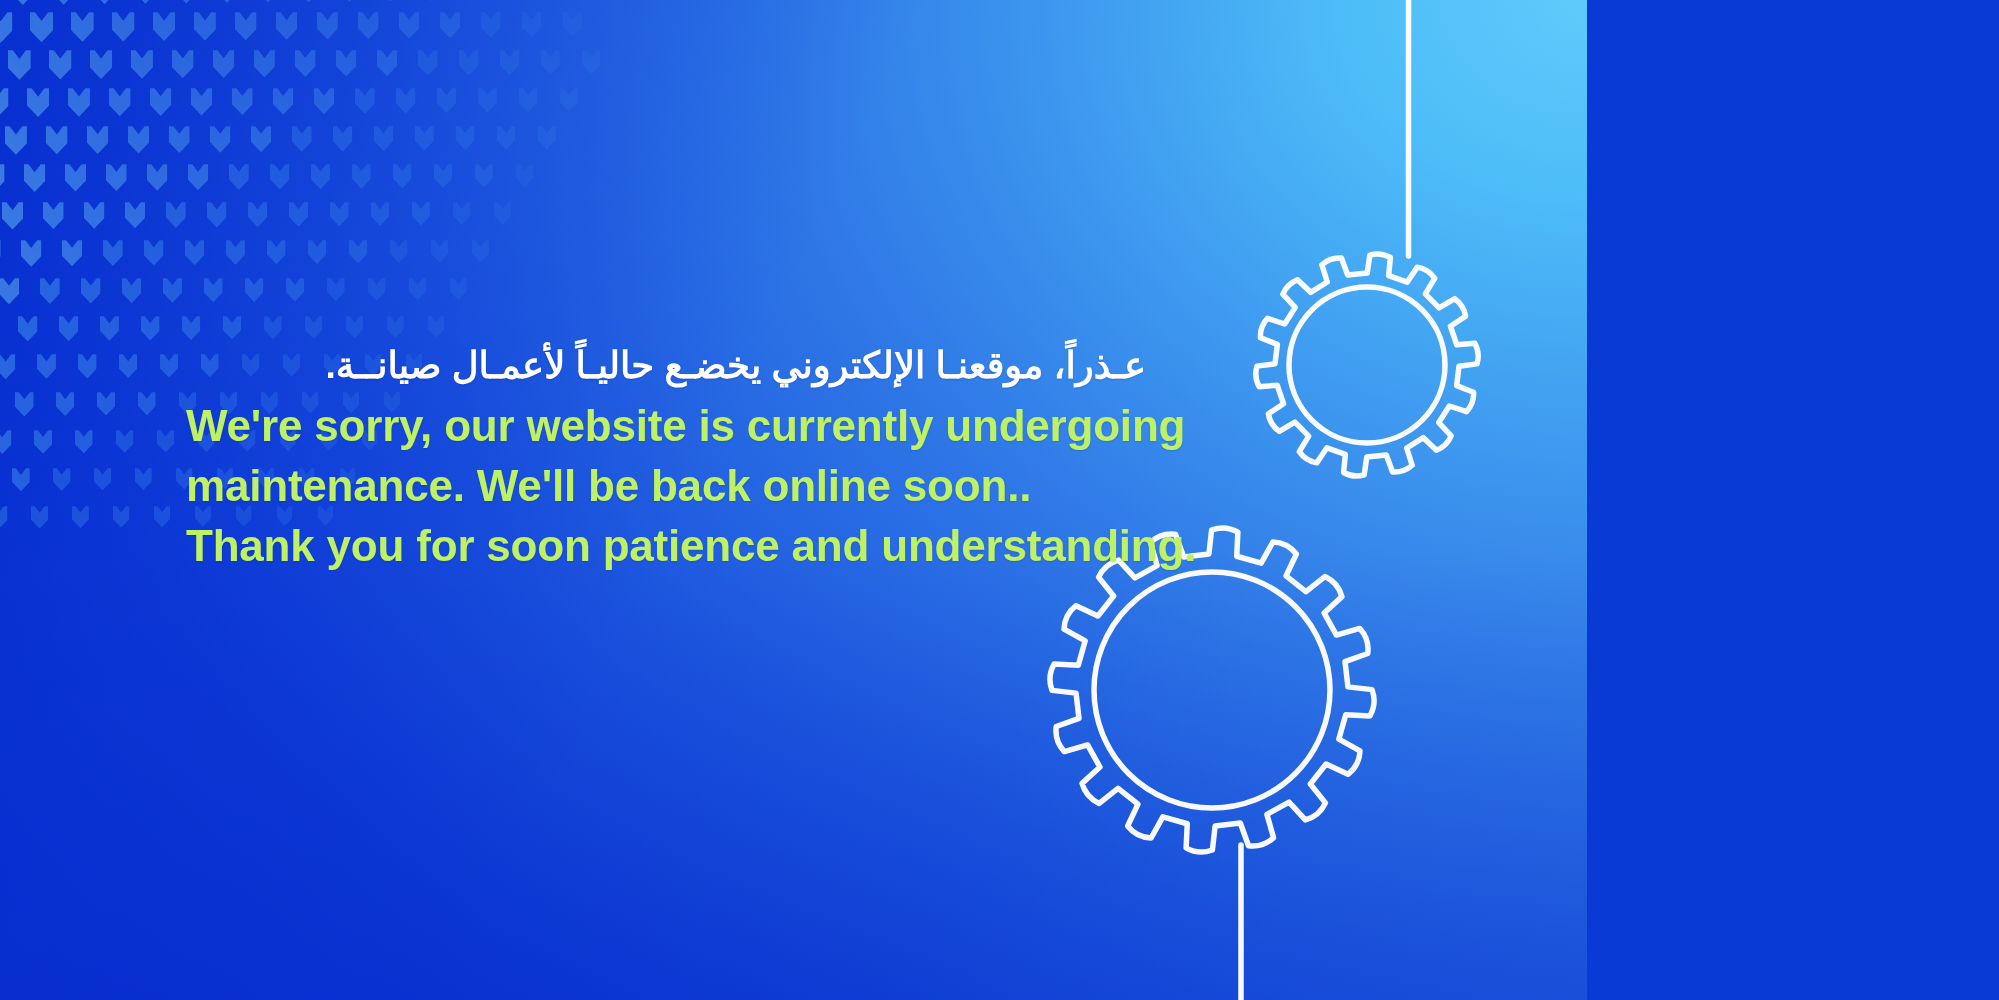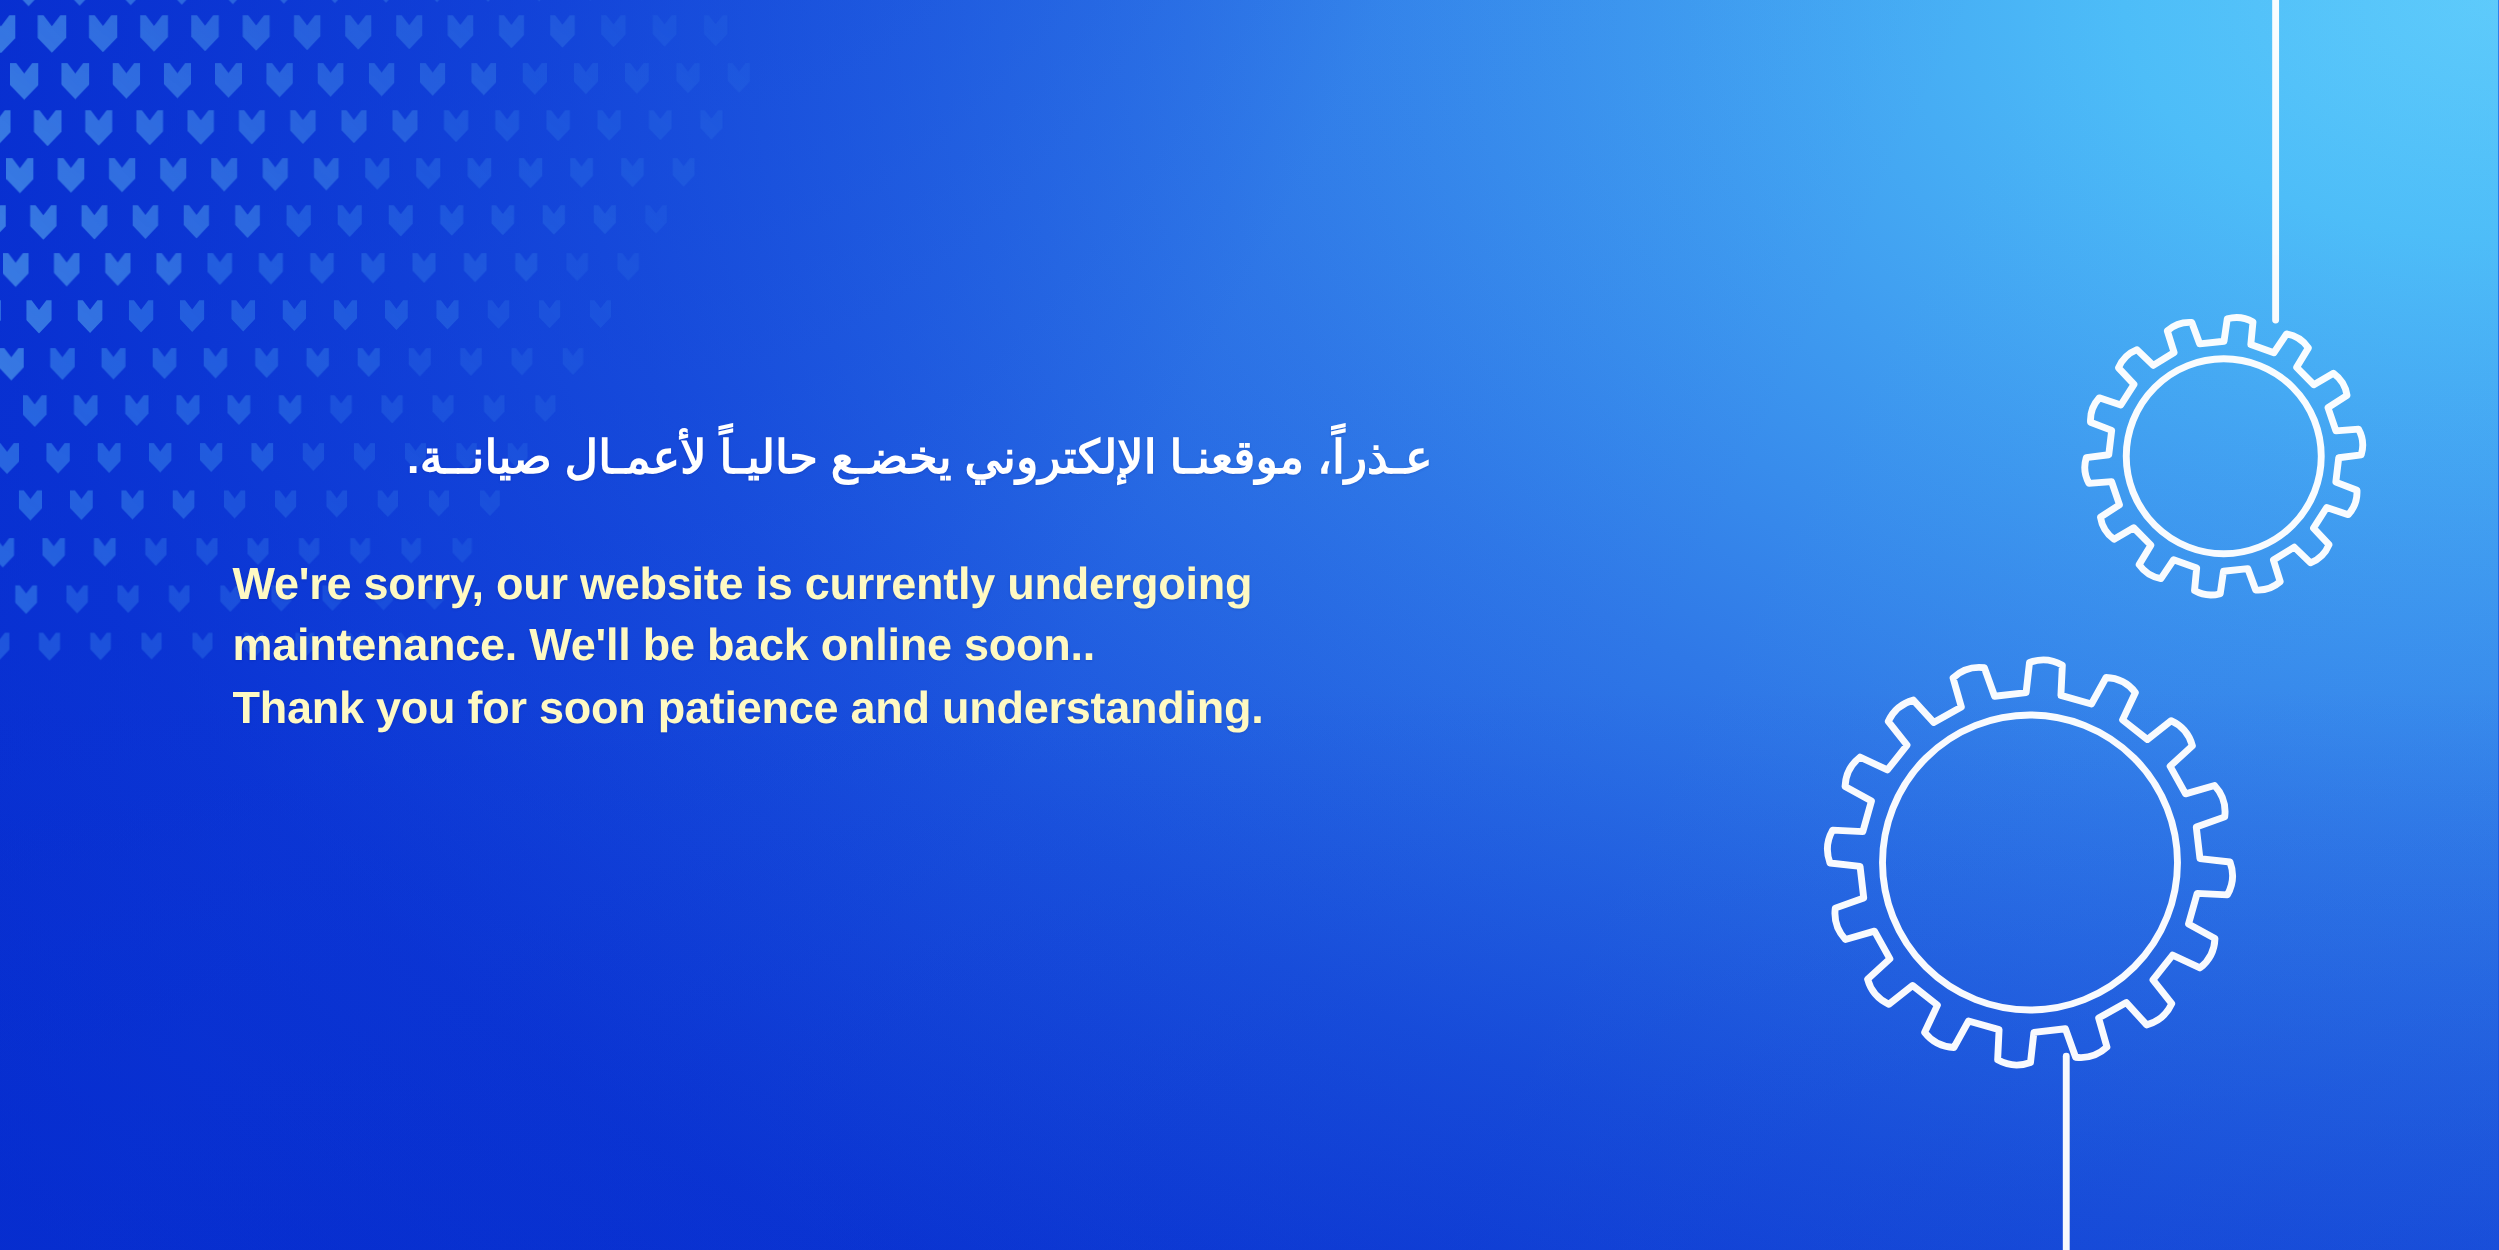--- a/index.html
+++ b/index.html
@@ -7,21 +7,21 @@
     margin: 0;
     padding: 0;
     background: #0a3ad6;
   }
   body {
     font-family: "Liberation Sans", sans-serif;
   }
 
   .stage {
     position: relative;
-    width: 1999px;
+    width: 1587px;
     height: 1000px;
     overflow: hidden;
     background: #1a52e0;
   }
 
   
   .bg-gradient {
     position: absolute;
     inset: 0;
     background:
@@ -88,23 +88,22 @@
     font-size: 37px;
     line-height: 1.62;
     font-weight: 600;
     letter-spacing: 0px;
     white-space: nowrap;
     text-shadow: 0 1px 2px rgba(3,30,120,0.18);
   }
   .ar-line { display: block; }
 
   .en-block {
-    margin-top: 46px;
-    color: #fef9c3;
-    font-size: 36px;
+    color: #bef264;
+    font-size: 44px;
     line-height: 1.37;
     font-weight: 700;
     letter-spacing: -0.2px;
     text-shadow: 0 1px 2px rgba(3,30,120,0.18);
   }
   .en-line { display: block; white-space: nowrap; }
 </style>
 </head>
 <body>
 

